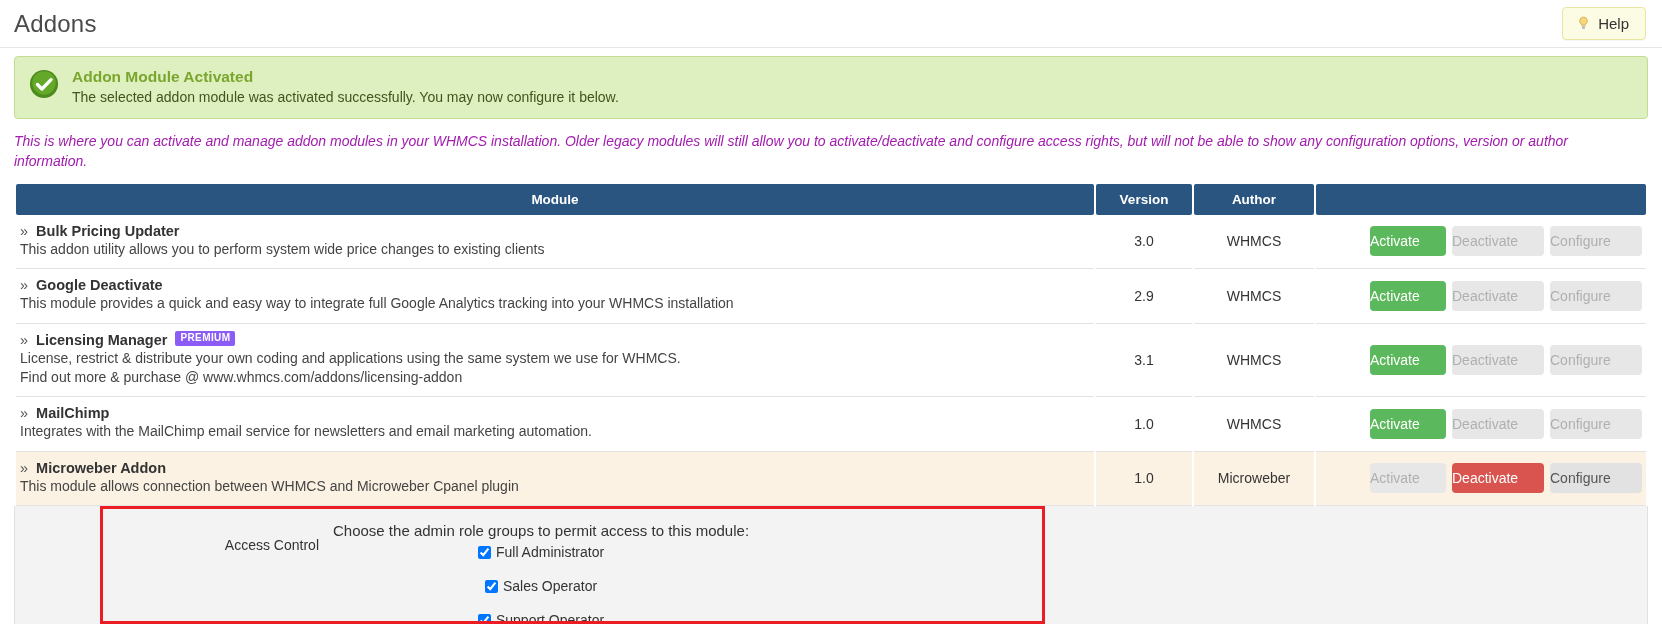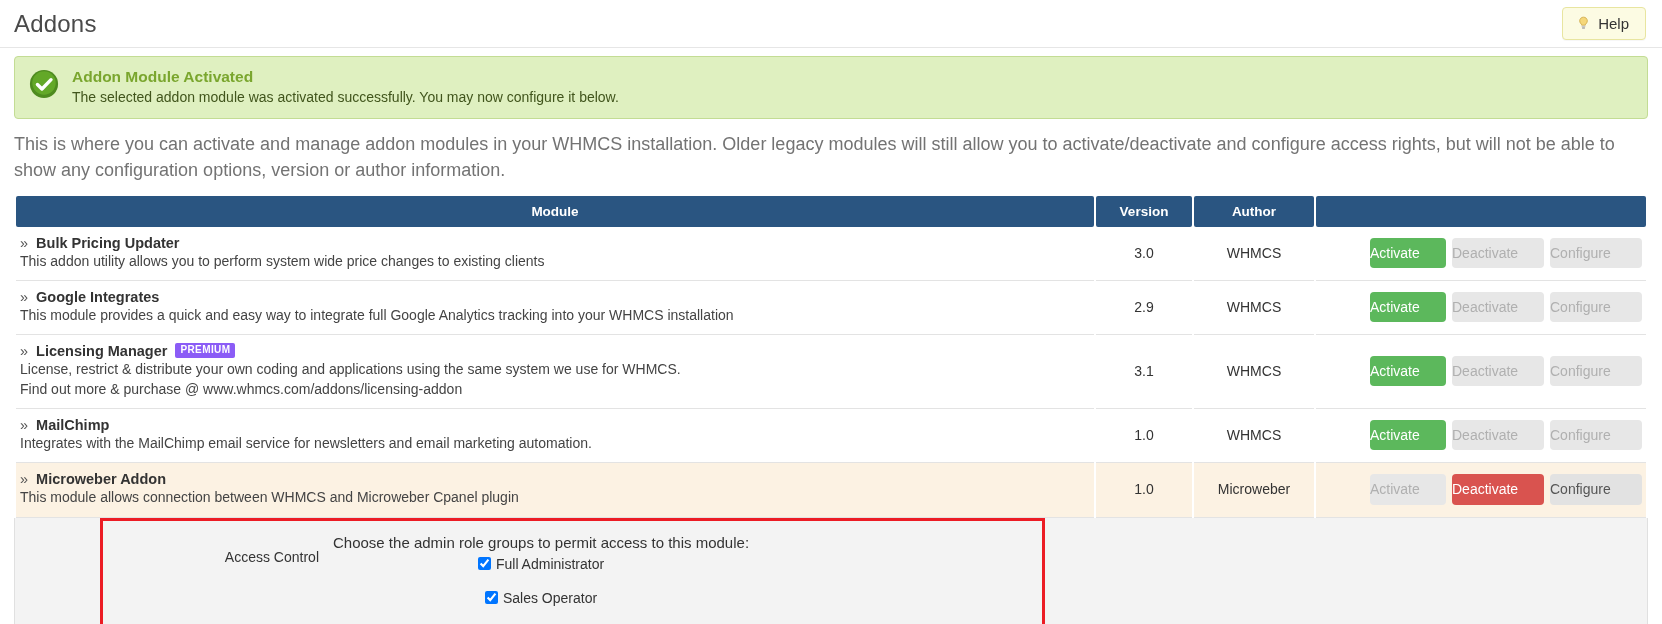--- a/index.html
+++ b/index.html
@@ -50,21 +50,21 @@
   .alert-icon { flex: 0 0 auto; margin-top: 2px; }
   .alert-title {
     color: #7aa62e; font-size: 15.5px; font-weight: bold;
     margin: 0 0 2px 0; line-height: 1.25;
   }
   .alert-text { color: #41551c; font-size: 14px; line-height: 1.3; }
 
   
   .intro {
     padding: 12px 14px 0 14px;
-    font-size: 18px; line-height: 1.45; color: #737373; max-width: 1650px;
+    font-size: 14px; line-height: 1.45; color: #a21caf; max-width: 1650px; font-style: italic;
   }
 
   
   .table-wrap { padding: 13px 14px 0 14px; }
   table.addons { width: 100%; border-collapse: separate; border-spacing: 2px 0; table-layout: fixed; }
   table.addons thead th {
     background: #2a5581;
     color: #ffffff;
     font-size: 13.5px;
     font-weight: bold;
@@ -207,21 +207,21 @@
               <div class="mod-desc">This addon utility allows you to perform system wide price changes to existing clients</div>
             </td>
             <td class="center">3.0</td>
             <td class="center">WHMCS</td>
             <td class="actions"><button class="btn btn-green">Activate</button><button class="btn btn-dis btn-wide">Deactivate</button><button class="btn btn-dis btn-wide">Configure</button></td>
           </tr>
           <tr>
             <td class="module-cell">
               <div class="mod-name">
                 <span class="chev">»</span>
-                <span>Google Integrates</span>
+                <span>Google Deactivate</span>
               </div>
               <div class="mod-desc">This module provides a quick and easy way to integrate full Google Analytics tracking into your WHMCS installation</div>
             </td>
             <td class="center">2.9</td>
             <td class="center">WHMCS</td>
             <td class="actions"><button class="btn btn-green">Activate</button><button class="btn btn-dis btn-wide">Deactivate</button><button class="btn btn-dis btn-wide">Configure</button></td>
           </tr>
           <tr>
             <td class="module-cell">
               <div class="mod-name">

